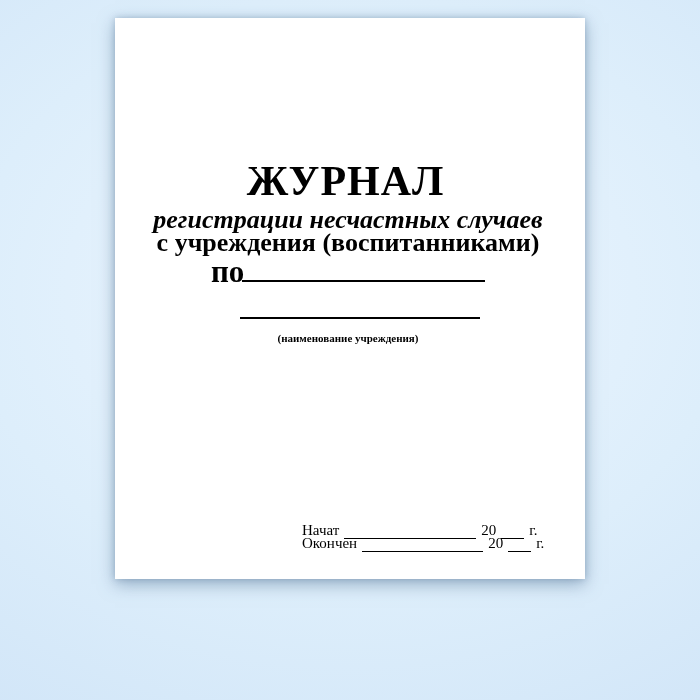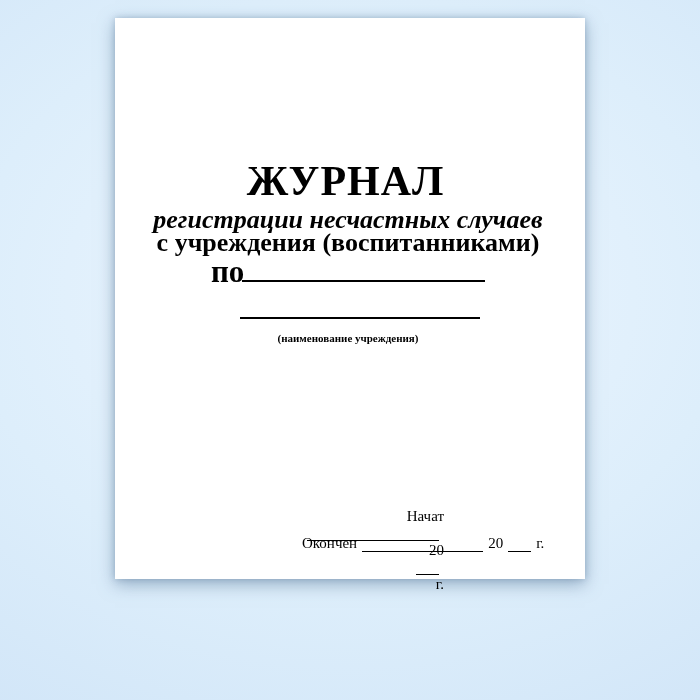--- a/index.html
+++ b/index.html
@@ -94,21 +94,21 @@
   .date-row {
     position: absolute;
     left: 187px;
     display: flex;
     align-items: flex-end;
     font-size: 15px;
     line-height: 1.2;
     color: #000;
     white-space: nowrap;
   }
-  .date-row.started  { top: 489px; flex-direction: column; }
+  .date-row.started  { top: 503px; }
   .date-row.finished { top: 516px; font-family: Liberation Serif, serif; }
   .date-line {
     display: inline-block;
     border-bottom: 1px solid #000;
     height: 15px;
     margin: 0 5px;
   }
   .date-line.long-a { width: 132px; }
   .date-line.long-b { width: 121px; }
   .date-line.short  { width: 23px; }

